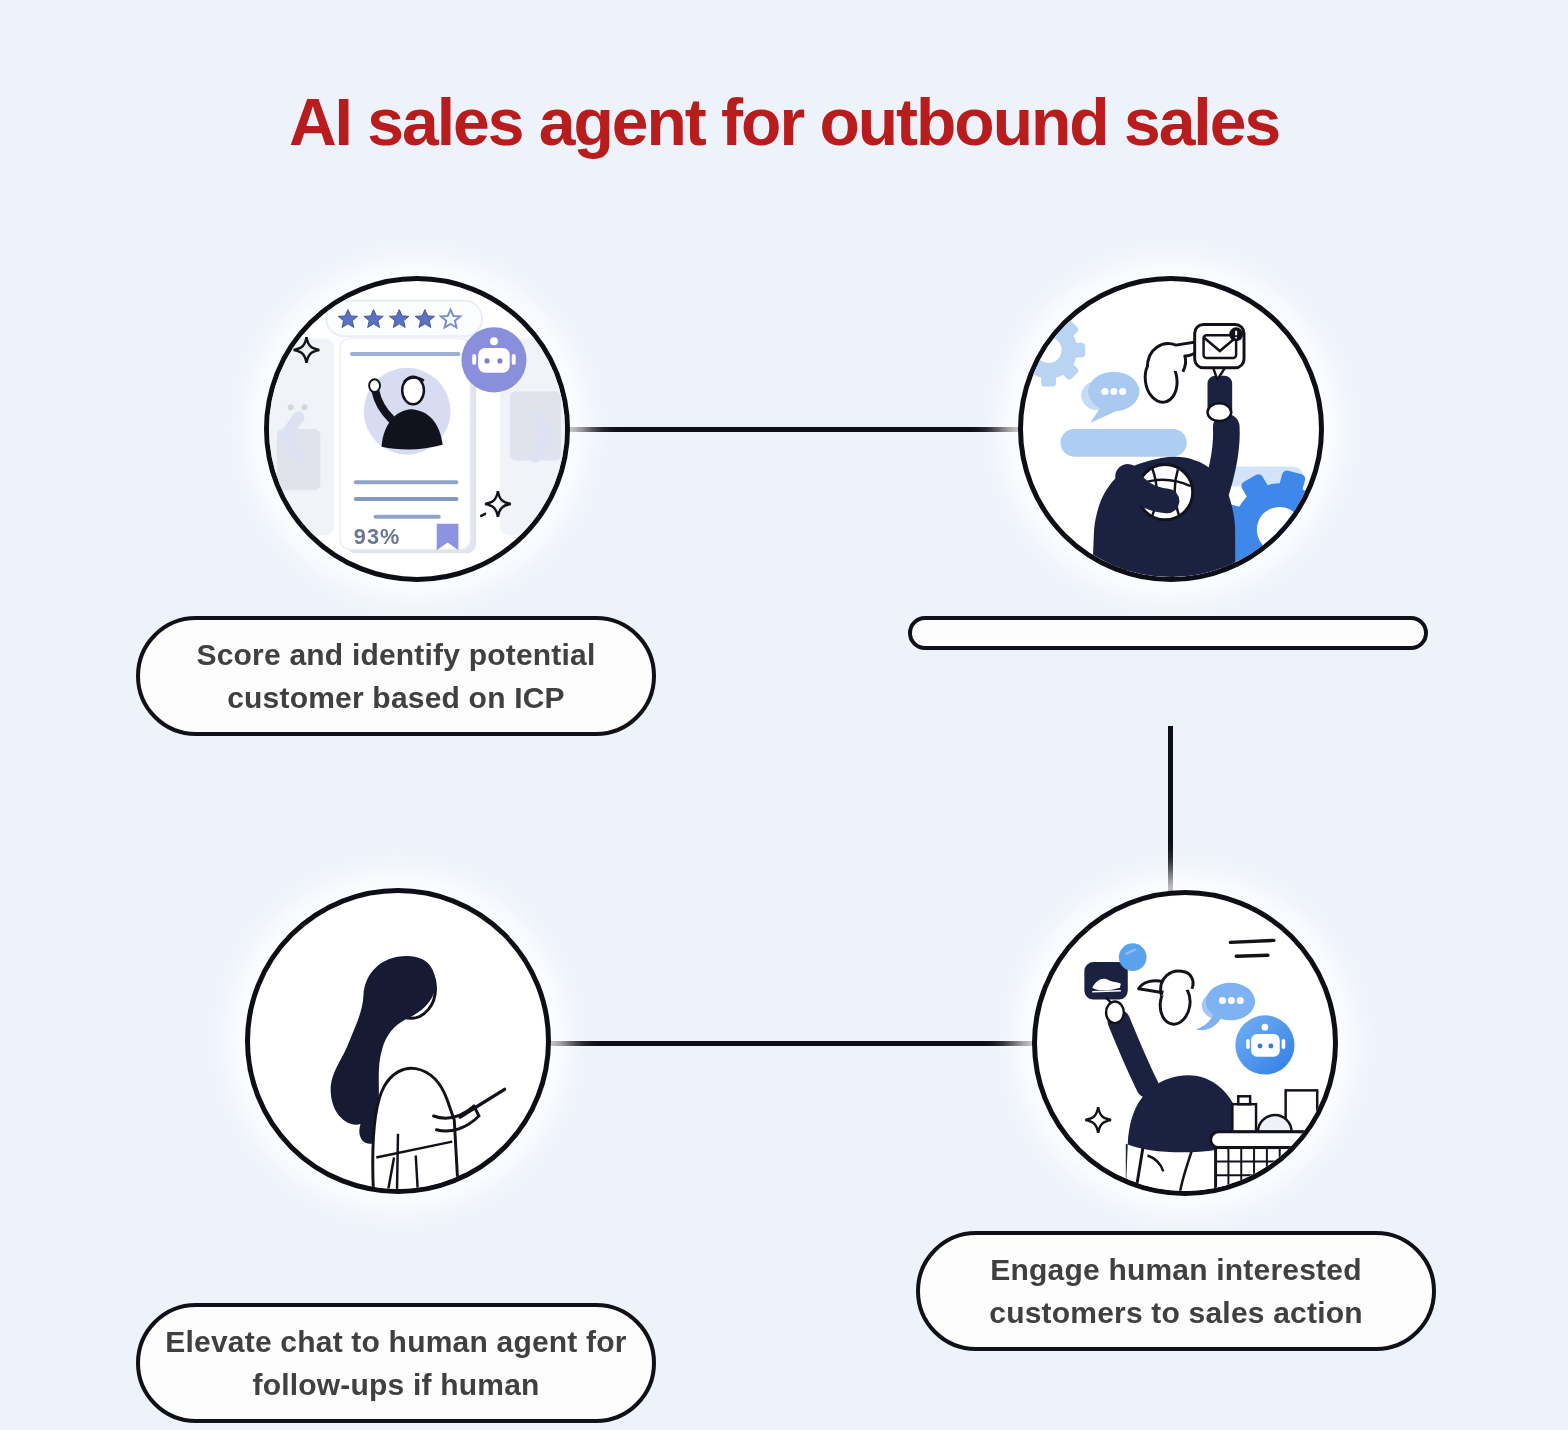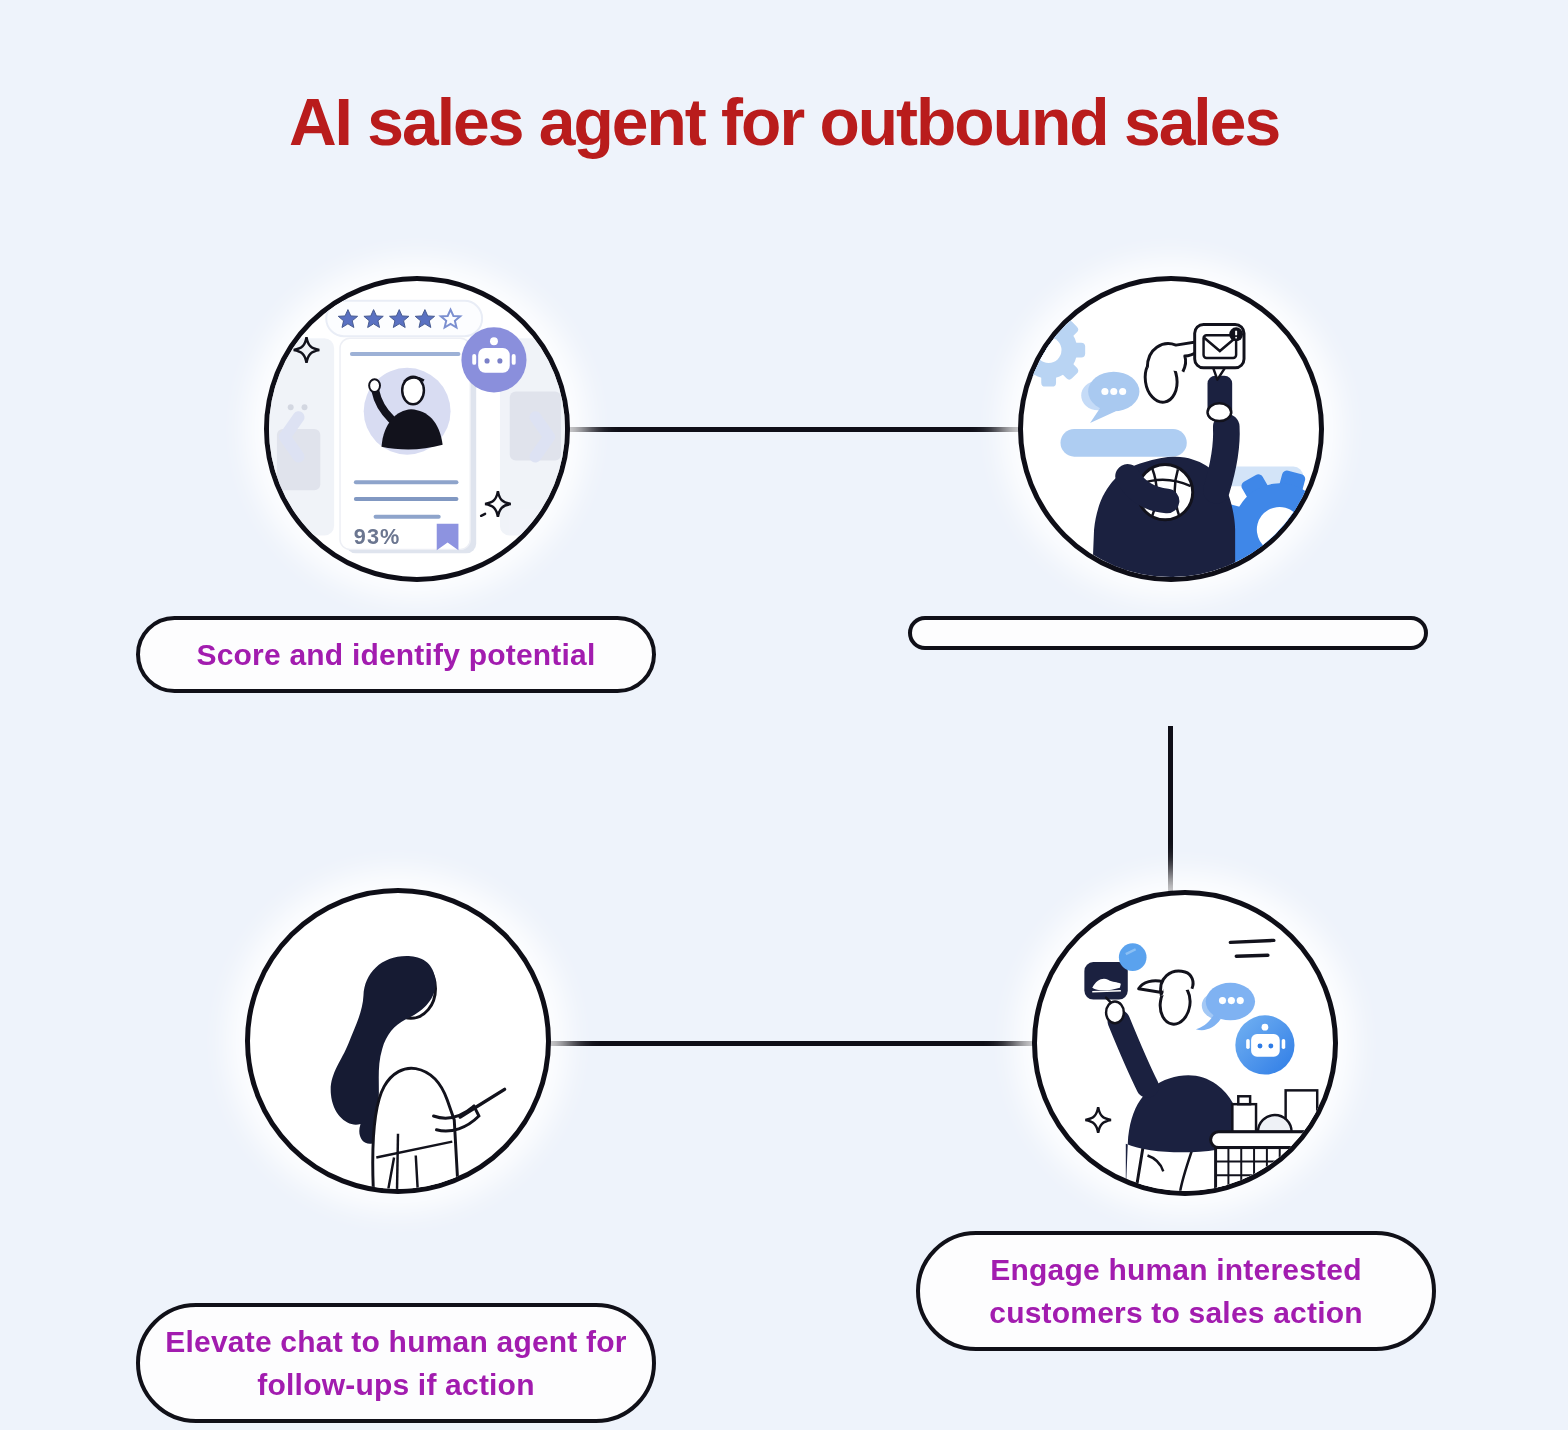--- a/index.html
+++ b/index.html
@@ -32,21 +32,21 @@
   .c3{left:245px;top:888px;}
   .c4{left:1032px;top:890px;}
   .pill{
     position:absolute;width:520px;box-sizing:border-box;
     border:4px solid #101018;border-radius:60px;
     background:#fdfdfe;
     text-align:center;
     padding:13px 6px;
     z-index:2;
   }
-  .pill .line{display:block;font-size:30px;line-height:43px;font-weight:bold;color:#a21caf;letter-spacing:0.2px;}
+  .pill .line{display:block;font-size:30px;line-height:43px;font-weight:bold;color:#404040;letter-spacing:0.2px;}
   .p1{left:136px;top:616px;}
   .p2{left:908px;top:616px;}
   .p3{left:136px;top:1303px;}
   .p4{left:916px;top:1231px;}
 </style>
 </head>
 <body>
 
 <div class="canvas">
 
@@ -270,25 +270,26 @@
             <line x1="181" y1="284" x2="287" y2="284"></line>
         </g>
         <rect x="176" y="240" width="112" height="16" rx="8" fill="#ffffff" stroke="#12121c" stroke-width="3"></rect>
       </g>
       <use href="#spark4" x="62" y="228" fill="none" stroke="#12121c" stroke-width="2.5"></use>
     </svg>
   </div>
 
   <div class="pill p1">
     <span class="line">Score and identify potential</span>
+    <span class="line">customer based on ICP</span>
   </div>
   <div class="pill p2">
   </div>
   <div class="pill p3">
     <span class="line">Elevate chat to human agent for</span>
-    <span class="line">follow-ups if action</span>
+    <span class="line">follow-ups if human</span>
   </div>
   <div class="pill p4">
     <span class="line">Engage human interested</span>
     <span class="line">customers to sales action</span>
   </div>
 
 </div>
 
 </body></html>

